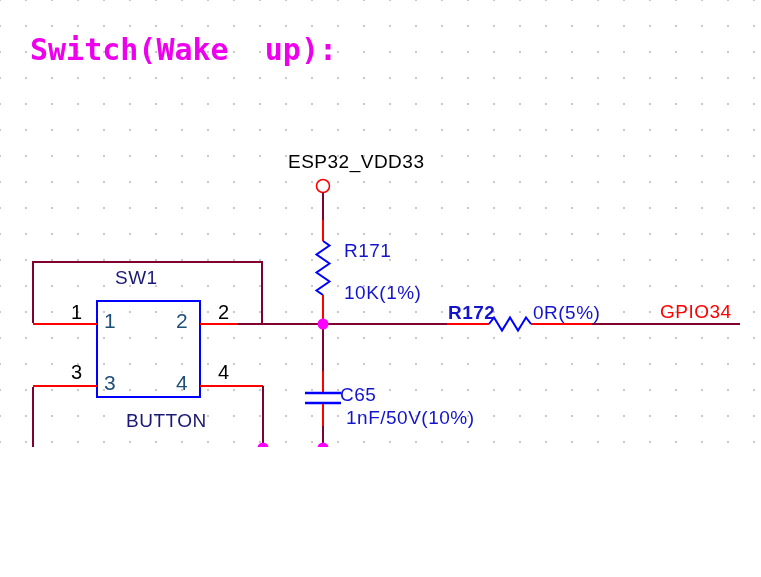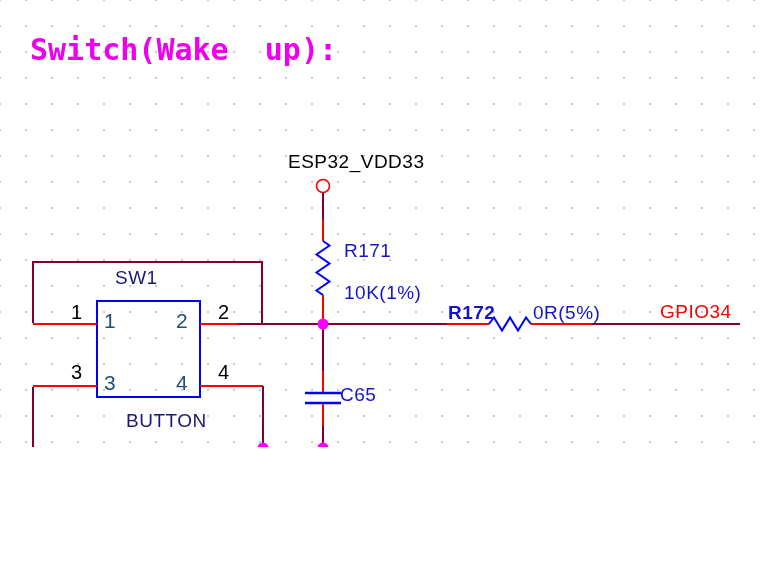--- a/index.html
+++ b/index.html
@@ -108,20 +108,21 @@
 
   <div class="lbl black esp32">ESP32_VDD33</div>
   <div class="lbl netred gpio">GPIO34</div>
   <div class="lbl black gndlbl">GND</div>
 
   <div class="lbl refblue r171ref">R171</div>
   <div class="lbl refblue r171val">10K(1%)</div>
   <div class="lbl refblue r172ref">R172</div>
   <div class="lbl refblue r172val">0R(5%)</div>
   <div class="lbl refblue c65ref">C65</div>
+  <div class="lbl refblue c65val">1nF/50V(10%)</div>
 
   <div class="lbl navy sw1ref">SW1</div>
   <div class="lbl navy sw1val">BUTTON</div>
 
   <div class="lbl pin-out po1">1</div>
   <div class="lbl pin-out po2">2</div>
   <div class="lbl pin-out po3">3</div>
   <div class="lbl pin-out po4">4</div>
 
   <div class="lbl pin-in pi1">1</div>

